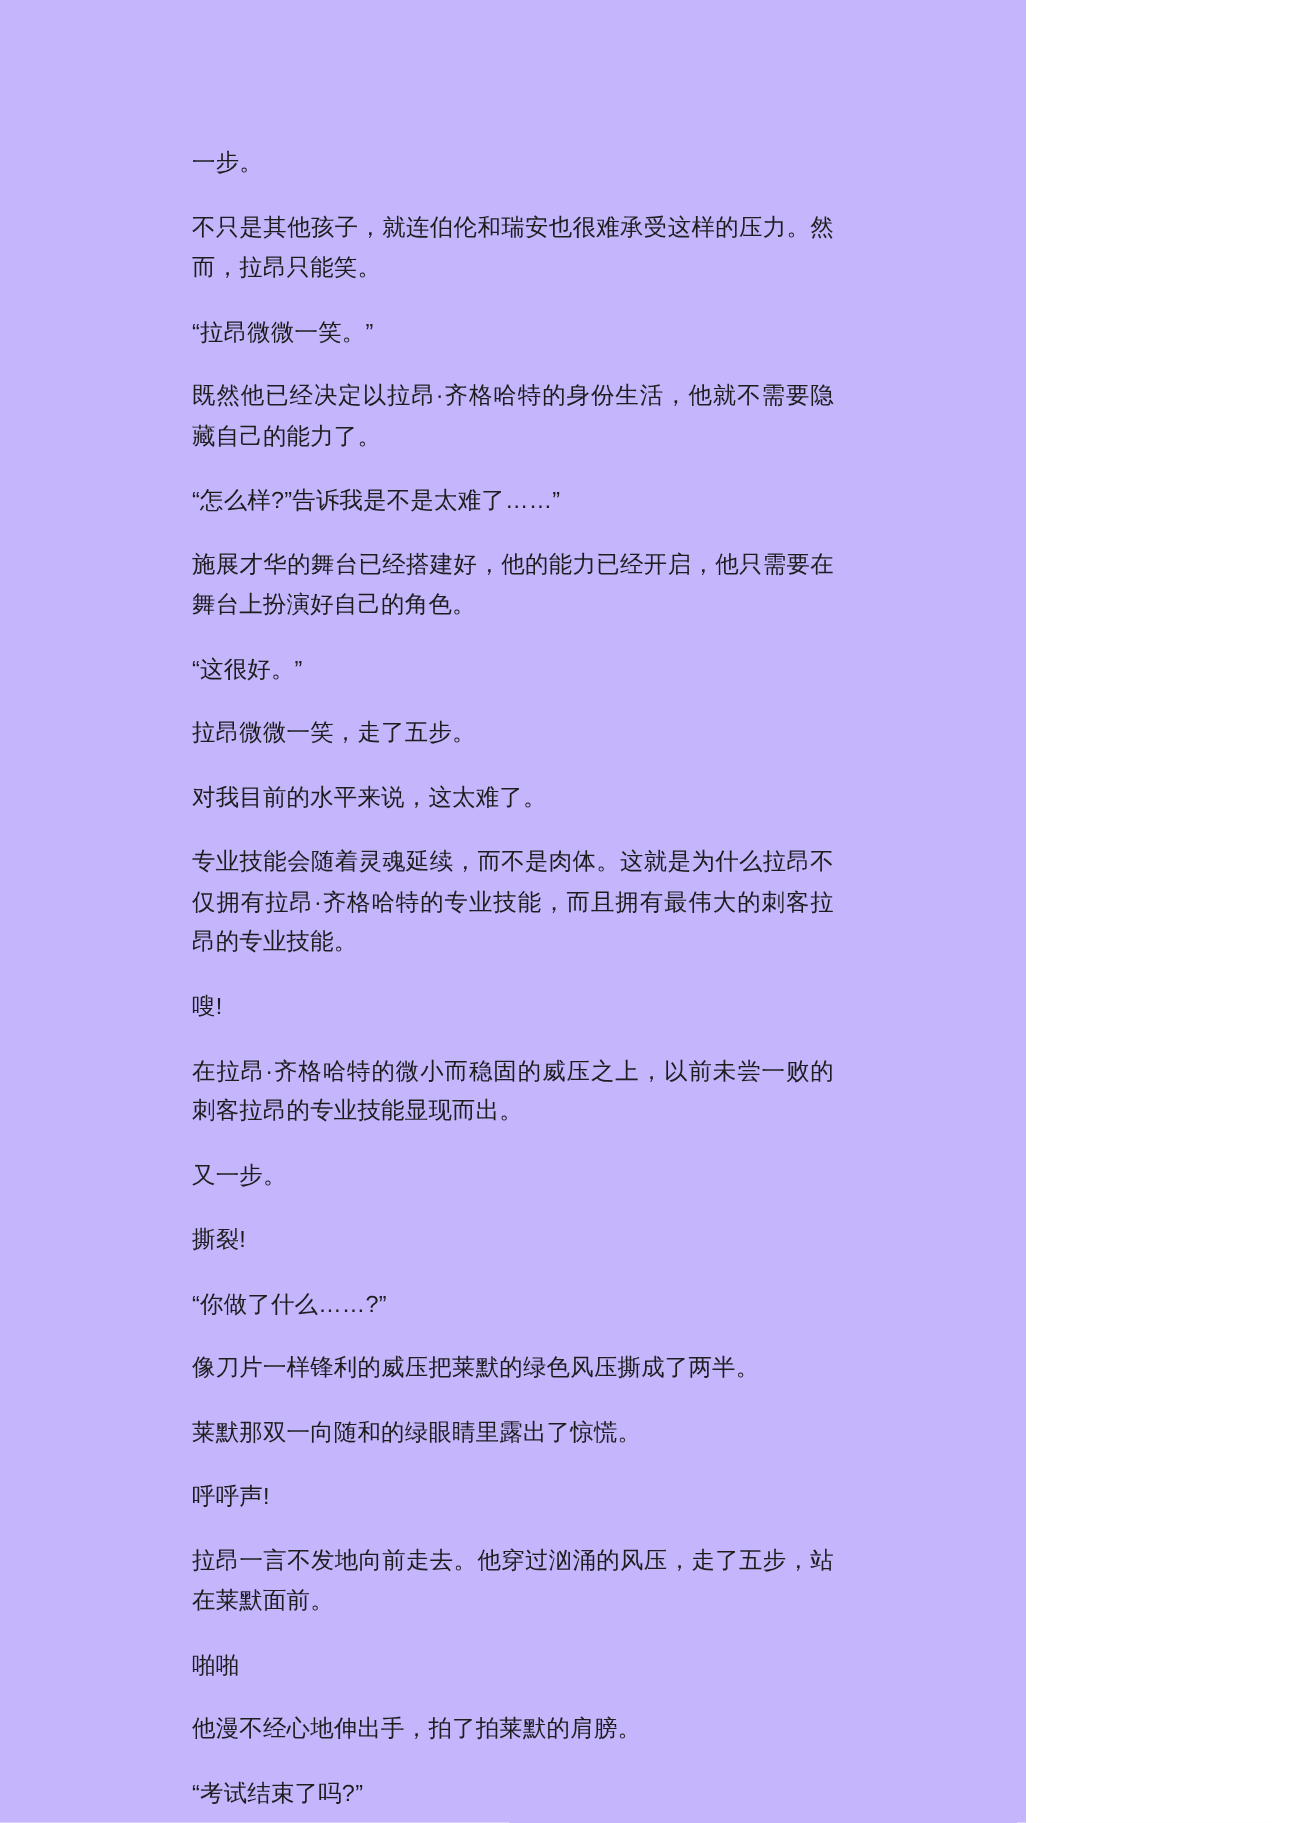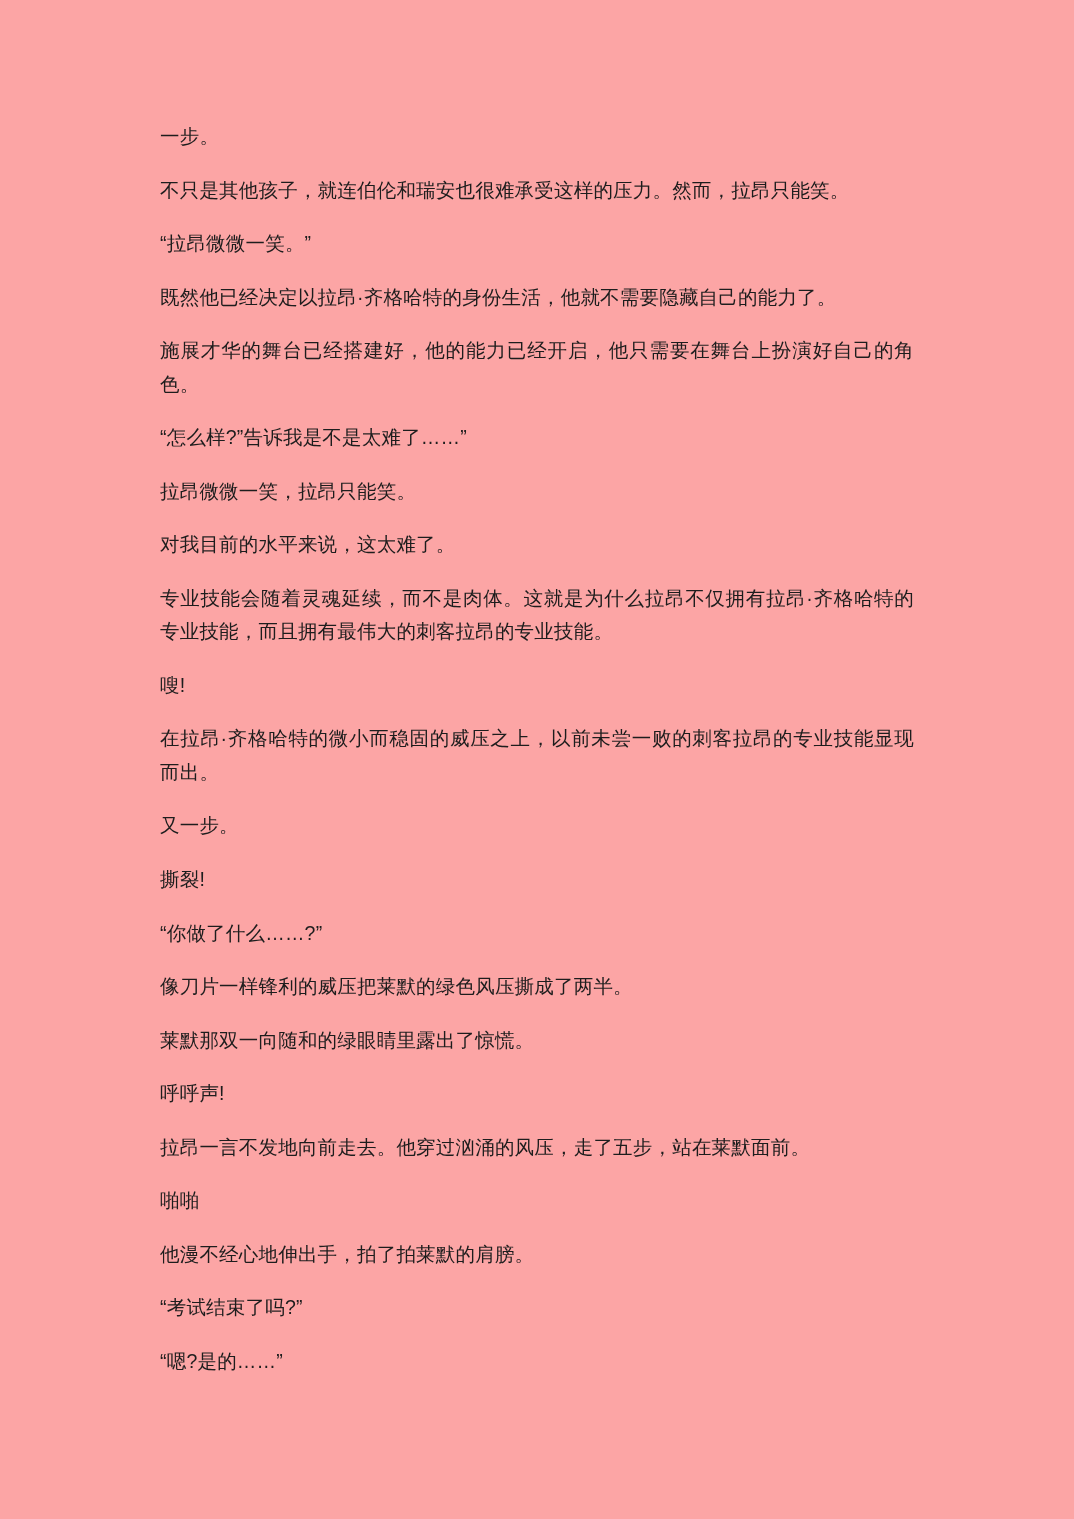--- a/index.html
+++ b/index.html
@@ -8,24 +8,24 @@
     background: #ffffff;
   }
   body {
     width: 1074px;
     height: 1519px;
     font-family: "Liberation Sans", sans-serif;
     color: #1a1a1a;
   }
   .page {
     box-sizing: border-box;
-    width: 1074px;
+    width: 855px;
     height: 1519px;
     padding: 120px 160px 60px 160px;
-    background: #fca5a5;
+    background: #c4b5fd;
   }
   .body-text {
     font-size: 19.5px;
     line-height: 1.72;
     color: #1d1d1d;
     letter-spacing: 0.2px;
   }
   .para {
     margin: 0 0 20px 0;
     text-align: justify;
@@ -37,23 +37,24 @@
 </style>
 </head>
 <body>
 
 <div class="page">
   <div class="body-text">
     <p class="para">一步。</p>
     <p class="para">不只是其他孩子，就连伯伦和瑞安也很难承受这样的压力。然而，拉昂只能笑。</p>
     <p class="para">“拉昂微微一笑。”</p>
     <p class="para">既然他已经决定以拉昂·齐格哈特的身份生活，他就不需要隐藏自己的能力了。</p>
+    <p class="para">“怎么样?”告诉我是不是太难了……”</p>
     <p class="para">施展才华的舞台已经搭建好，他的能力已经开启，他只需要在舞台上扮演好自己的角色。</p>
-    <p class="para">“怎么样?”告诉我是不是太难了……”</p>
-    <p class="para">拉昂微微一笑，拉昂只能笑。</p>
+    <p class="para">“这很好。”</p>
+    <p class="para">拉昂微微一笑，走了五步。</p>
     <p class="para">对我目前的水平来说，这太难了。</p>
     <p class="para">专业技能会随着灵魂延续，而不是肉体。这就是为什么拉昂不仅拥有拉昂·齐格哈特的专业技能，而且拥有最伟大的刺客拉昂的专业技能。</p>
     <p class="para">嗖!</p>
     <p class="para">在拉昂·齐格哈特的微小而稳固的威压之上，以前未尝一败的刺客拉昂的专业技能显现而出。</p>
     <p class="para">又一步。</p>
     <p class="para">撕裂!</p>
     <p class="para">“你做了什么……?”</p>
     <p class="para">像刀片一样锋利的威压把莱默的绿色风压撕成了两半。</p>
     <p class="para">莱默那双一向随和的绿眼睛里露出了惊慌。</p>
     <p class="para">呼呼声!</p>

